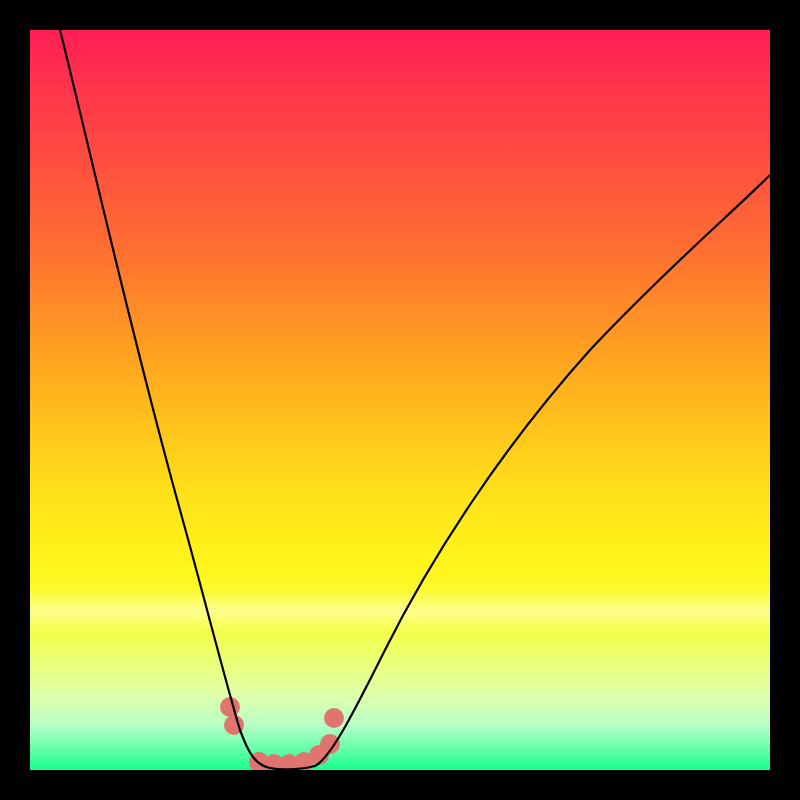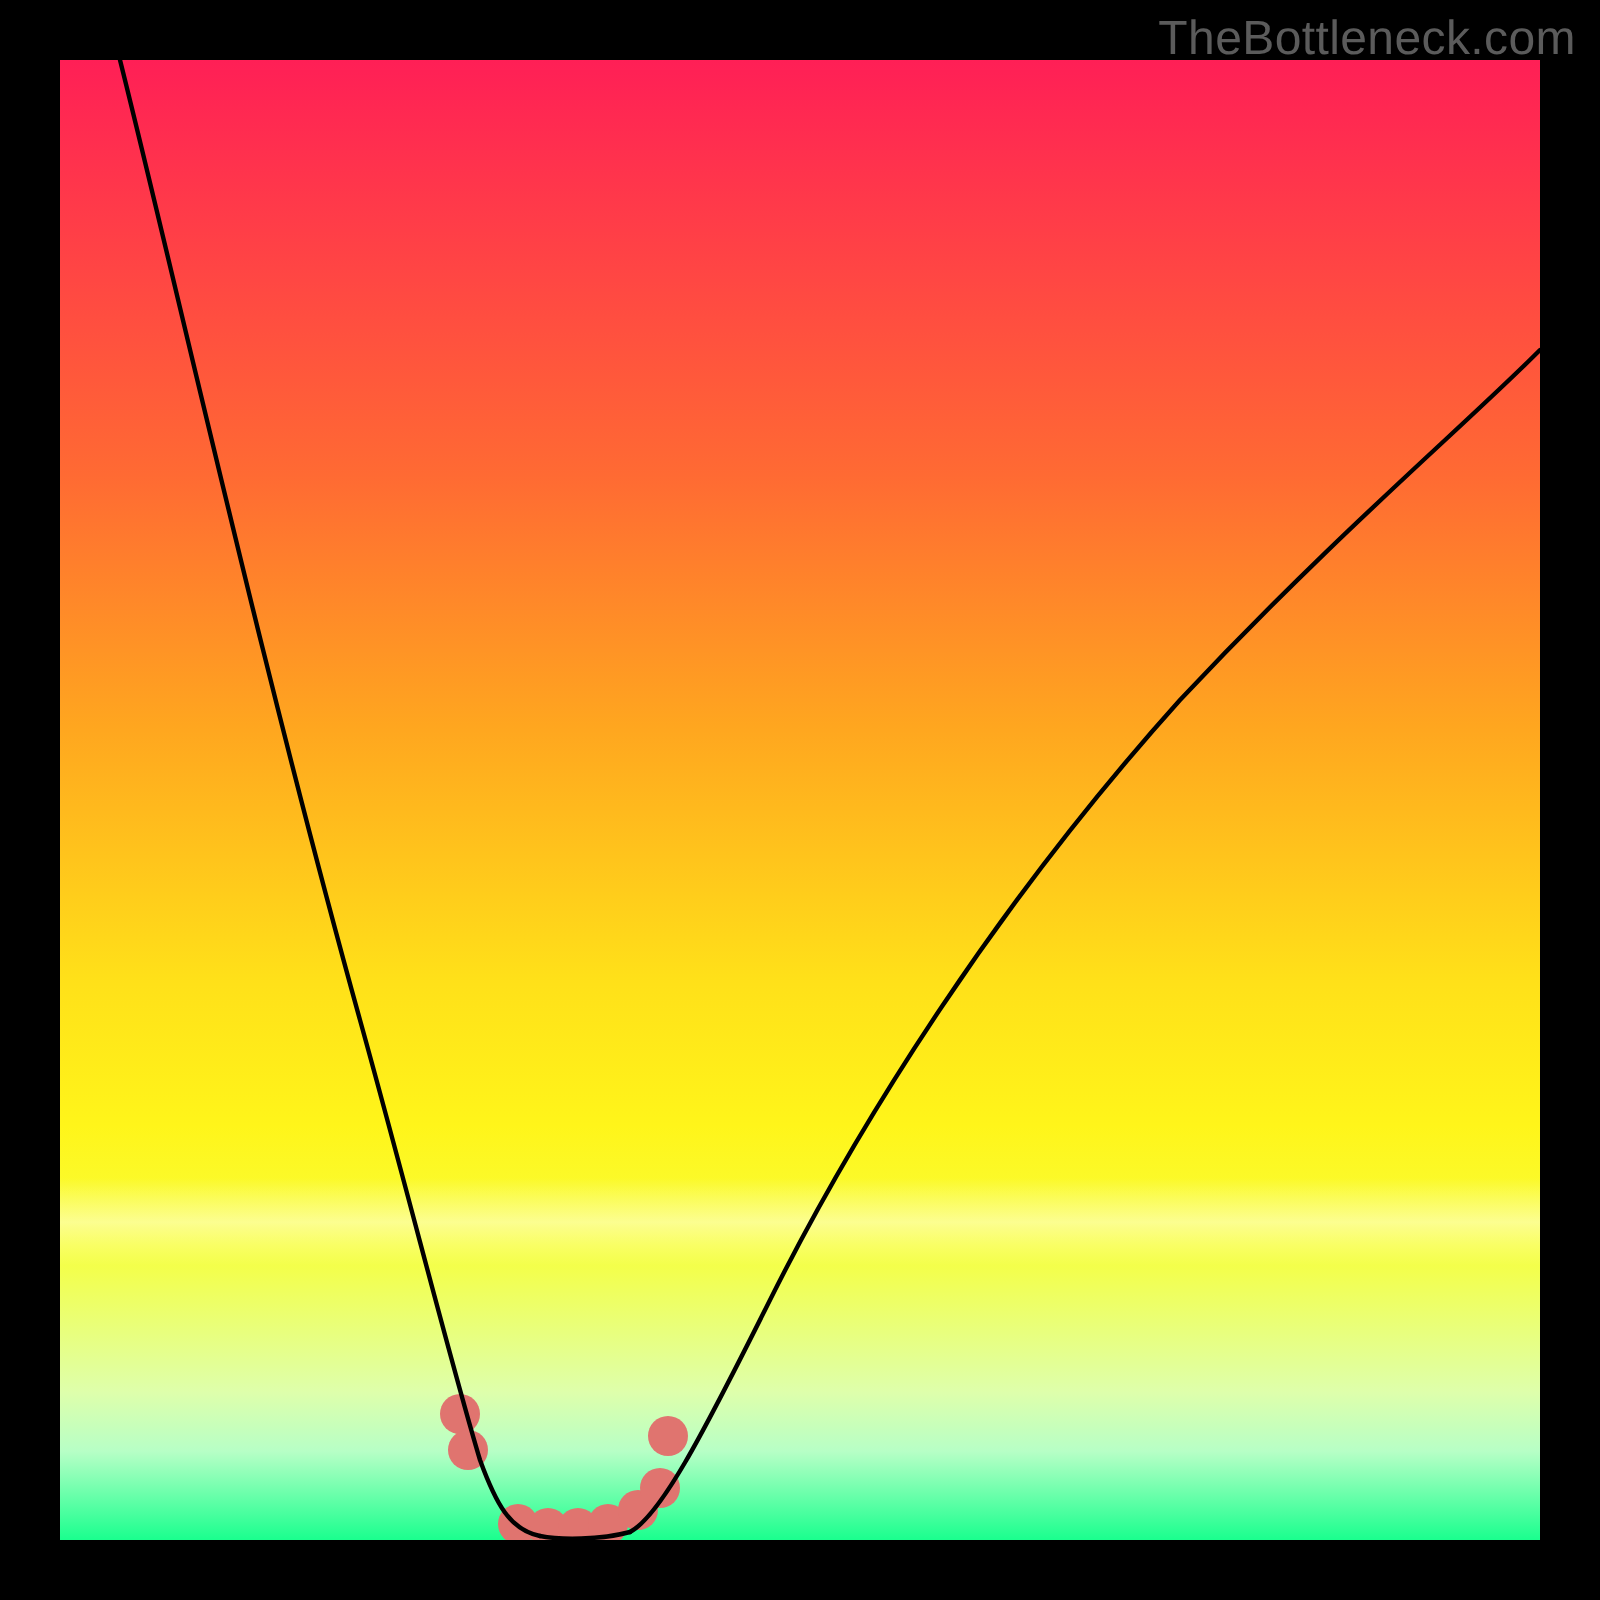--- a/index.html
+++ b/index.html
@@ -68,21 +68,20 @@
     stroke-width: 2.2;
     stroke-linecap: round;
     stroke-linejoin: round;
   }
   .blob { fill: #e0746f; }
 </style>
 </head>
 <body>
 
 <div class="frame">
-  <div class="watermark">TheBottleneck.com</div>
 
   <div class="plot">
     <div class="gradient"></div>
     <div class="paleband"></div>
 
     <svg class="curve" viewBox="0 0 740 740" preserveAspectRatio="none">
 
       <g>
         <circle class="blob" cx="200" cy="677" r="10"></circle>
         <circle class="blob" cx="204" cy="695" r="10"></circle>

